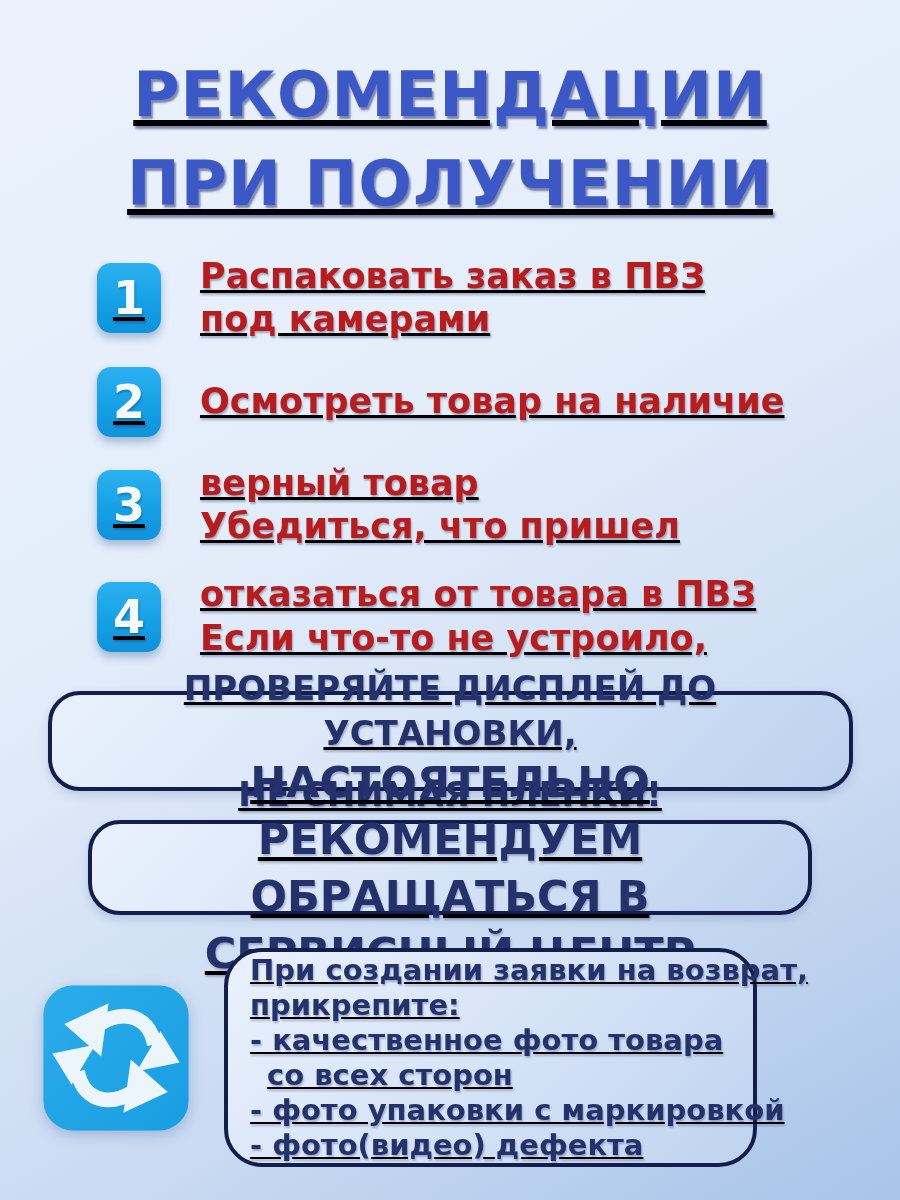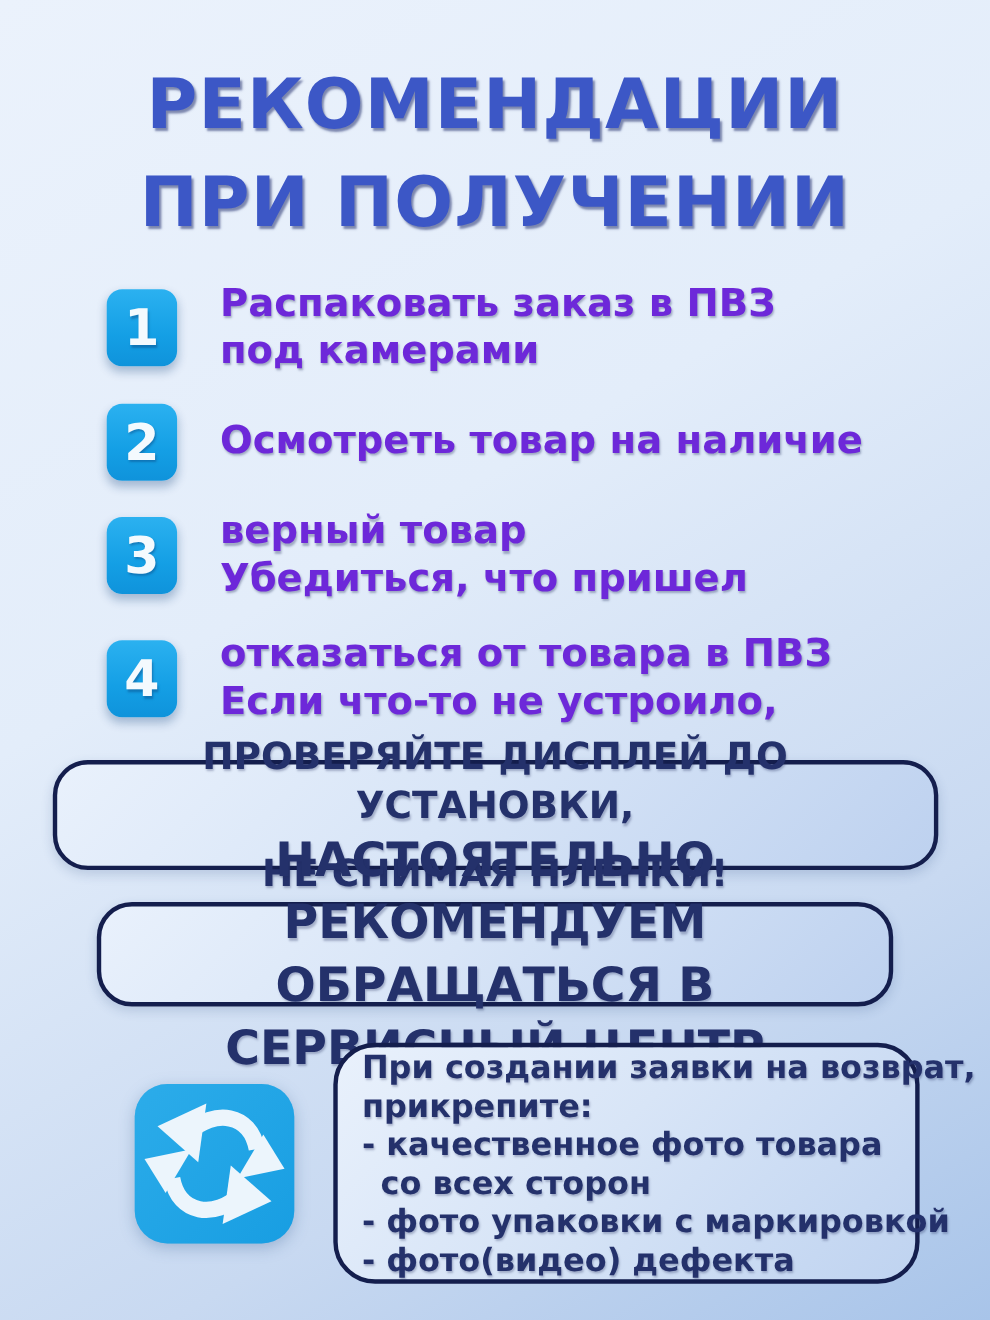--- a/index.html
+++ b/index.html
@@ -2,21 +2,21 @@
 <html><head>
 <meta charset="utf-8">
 <style>
   html,body{margin:0;padding:0;}
   body{
     width:900px;height:1200px;
     background:linear-gradient(150deg,#EBF2FC 0%,#E3EDFA 40%,#C8D9F1 75%,#A8C4E9 100%);
     font-family:"DejaVu Sans","Liberation Sans",sans-serif;
     overflow:hidden;
   }
-  .page{width:900px;height:1200px;position:relative;display:flex;flex-direction:column;}
+  .page{width:900px;height:1200px;position:relative;display:flex;flex-direction:column;text-decoration:underline;}
 
   
   .title{
     margin-top:50px;
     text-align:center;
     font-size:63px;
     font-weight:bold;
     letter-spacing:1px;
     line-height:1.42;
     color:#3C57C6;
@@ -33,21 +33,21 @@
     background:linear-gradient(180deg,#2BB1F0 0%,#149FE5 60%,#0F93DB 100%);
     color:#F4FAFE;
     font-size:46px;font-weight:bold;
     display:flex;align-items:center;justify-content:center;
     box-shadow:0 5px 9px rgba(10,60,120,0.30);
     text-shadow:1px 2px 2px rgba(10,70,130,0.45);
   }
   .step-text{
     font-size:35px;font-weight:bold;
     line-height:1.24;
-    color:#6d28d9;
+    color:#b91c1c;
     text-shadow:1px 2px 2px rgba(30,40,90,0.35);
     white-space:nowrap;
   }
 
   
   .pill{
     box-sizing:border-box;
     margin:0 auto;
     border:4px solid #141E4D;
     border-radius:32px;
@@ -58,21 +58,21 @@
     font-weight:bold;
     font-size:34px;
     line-height:1.32;
     text-shadow:1px 2px 2px rgba(30,40,90,0.30);
     box-shadow:0 4px 10px rgba(40,70,130,0.18);
   }
   .pill-1{margin-top:31px;width:805px;height:100px;gap:16px;}
   .pill-2{margin-top:29px;width:724px;height:95px;font-size:43px;}
 
   
-  .return-row{margin-top:33px;display:flex;align-items:center;gap:29px;padding-left:116px;}
+  .return-row{margin-top:33px;display:flex;align-items:center;gap:29px;padding-left:37px;}
   .return-icon{
     flex:0 0 auto;
     width:158px;height:148px;
     display:block;
     filter:drop-shadow(0 4px 7px rgba(10,60,120,0.25));
   }
   .return-box{
     box-sizing:border-box;
     width:533px;height:219px;
     border:4px solid #141E4D;

